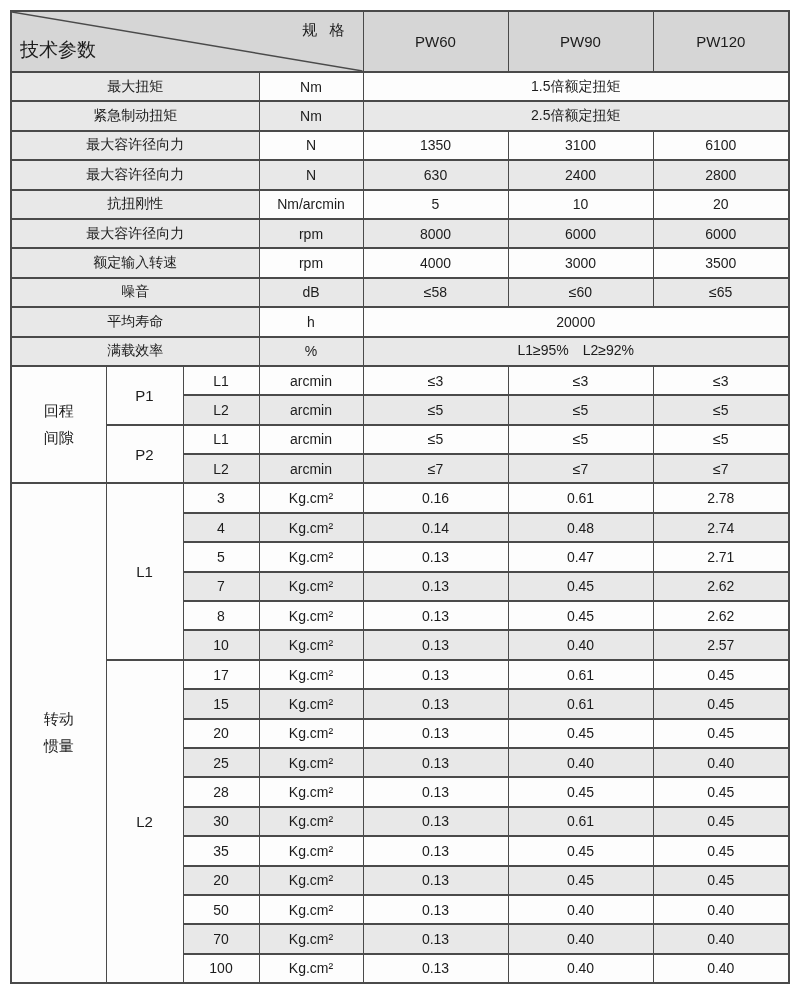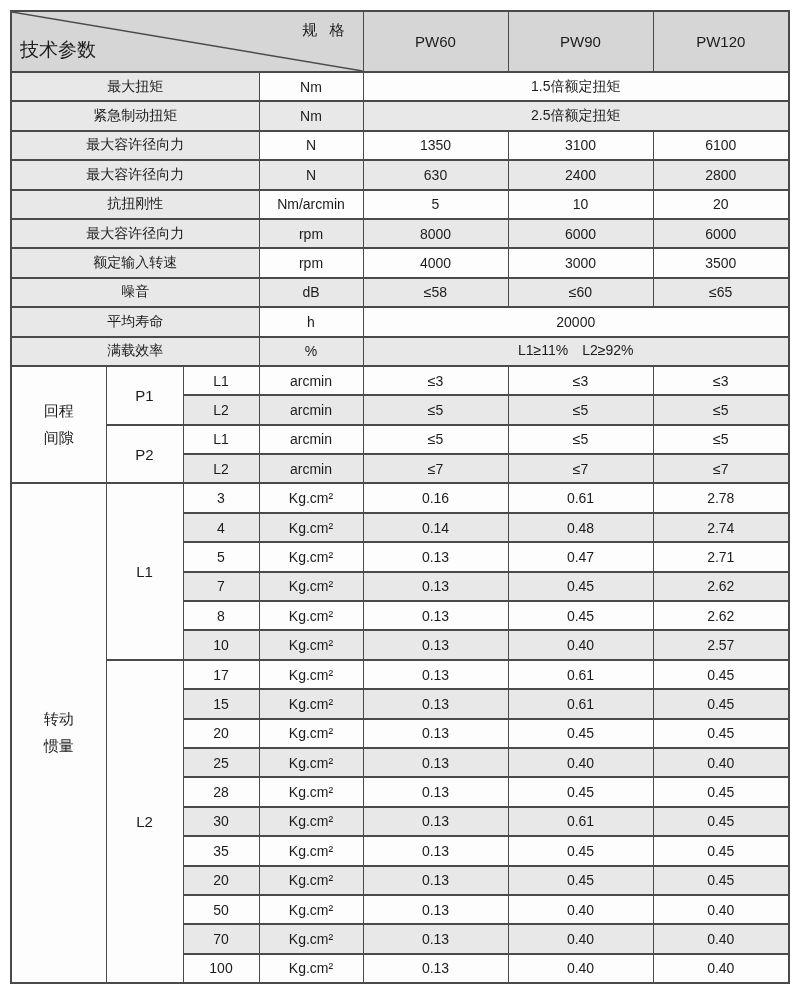--- a/index.html
+++ b/index.html
@@ -153,21 +153,21 @@
           <td class="val shade">≤65</td>
         </tr>
         <tr>
           <td class="param-label" colspan="3">平均寿命</td>
           <td class="unit">h</td>
           <td class="val" colspan="3">20000</td>
         </tr>
         <tr>
           <td class="param-label" colspan="3">满载效率</td>
           <td class="unit shade">%</td>
-          <td class="val shade" colspan="3">L1≥11%　L2≥92%</td>
+          <td class="val shade" colspan="3">L1≥95%　L2≥92%</td>
         </tr>
         <tr>
           <td class="group-label" rowspan="4">
             <div class="label-line">回程</div>
             <div class="label-line">间隙</div>
           </td>
           <td class="subgroup" rowspan="2">P1</td>
           <td class="stage">L1</td>
           <td class="unit">arcmin</td>
           <td class="val">≤3</td>

